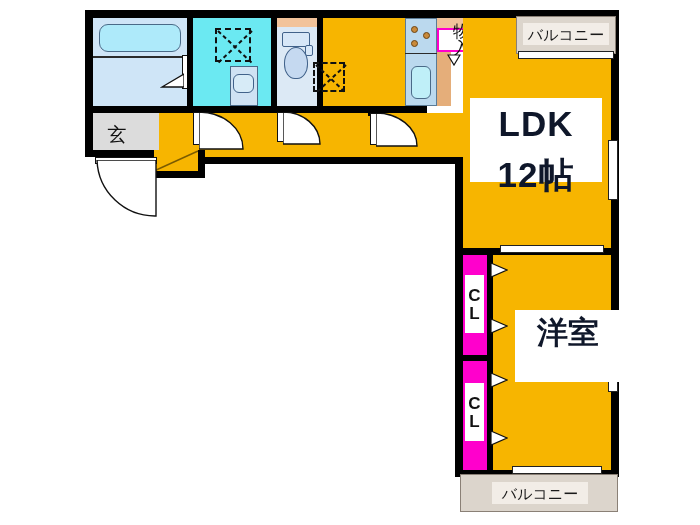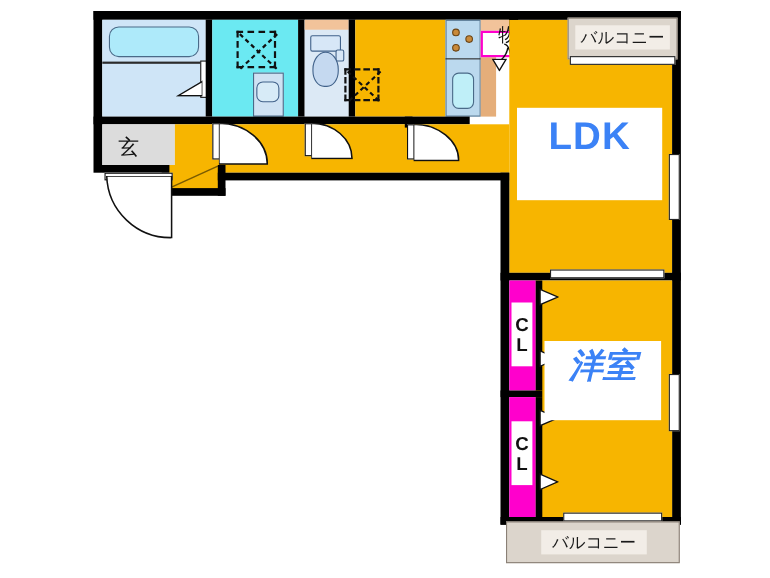--- a/index.html
+++ b/index.html
@@ -14,21 +14,21 @@
   .genkan{background:#DCDCDC;}
   .cl{background:#FF00CC;}
   .balc{background:#DCD5CC;}
   .wood{background:#E5AE7A;}
   .counter{background:#F2C39A;}
   
   .wall{background:#000000;}
   .thinline{background:#2b2b2b;}
   
   .lab{display:flex;align-items:center;justify-content:center;color:#111;background:#fff;line-height:1;text-align:right;}
-  .roomlab{background:#ffffff;color:#3b82f6;text-align:center;}
+  .roomlab{background:#ffffff;color:#0f172a;text-align:center;}
   .bigtxt{font-size:35px;font-weight:bold;letter-spacing:1px;}
   .midtxt{font-size:31px;font-weight:bold;}
   .cltxt{font-size:17px;font-weight:bold;color:#111;background:#fff;writing-mode:vertical-rl;text-orientation:upright;letter-spacing:-1px;}
   .balctxt{font-size:15px;color:#1a1a1a;background:#F2EDE7;letter-spacing:0px;}
   .monotxt{font-size:16px;color:#111;background:#DCDCDC;}
   .monyu{font-size:17px;color:#111;background:#ffffff;border:2px solid #FF00CC;letter-spacing:-1px;}
   
   .dashbox{border:2px dashed #111;background:transparent;}
   .dashx{position:absolute;inset:0;}
   .leafV{background:#ffffff;border:1.5px solid #111;}
@@ -160,20 +160,21 @@
   <div class="abs wall" style="left:198px;top:157px;width:265px;height:7px;"></div>
 
   <div class="abs floor" style="left:463px;top:18px;width:148px;height:230px;"></div>
   <div class="abs wall" style="left:463px;top:10px;width:156px;height:8px;"></div>
   <div class="abs wall" style="left:611px;top:10px;width:8px;height:240px;"></div>
 
   <div class="abs win" style="left:608px;top:140px;width:10px;height:60px;"></div>
 
   <div class="abs roomlab" style="left:470px;top:98px;width:132px;height:84px;">
     <div class="bigtxt" style="margin-top:6px;">LDK</div>
+    <div class="bigtxt" style="margin-top:8px;">12帖</div>
   </div>
 
   <div class="abs balc" style="left:516px;top:16px;width:100px;height:38px;border:1.5px solid #8a8076;"></div>
   <div class="abs lab balctxt" style="left:523px;top:23px;width:86px;height:22px;">バルコニー</div>
   <div class="abs win" style="left:518px;top:51px;width:96px;height:8px;"></div>
 
   <div class="abs wall" style="left:455px;top:248px;width:164px;height:7px;"></div>
   <div class="abs wall" style="left:455px;top:157px;width:8px;height:320px;"></div>
   <div class="abs wall" style="left:611px;top:248px;width:8px;height:229px;"></div>
   <div class="abs wall" style="left:455px;top:470px;width:164px;height:7px;"></div>
@@ -207,21 +208,21 @@
   <div class="abs" style="left:490px;top:430px;width:18px;height:16px;">
     <svg width="18" height="16" viewBox="0 0 18 16">
         <polygon points="1,1 17,8 1,15" fill="#ffffff" stroke="#111" stroke-width="1.2"></polygon>
       </svg>
   </div>
 
   <div class="abs win" style="left:608px;top:340px;width:10px;height:52px;"></div>
 
   <div class="abs win" style="left:500px;top:245px;width:104px;height:8px;"></div>
 
-  <div class="abs roomlab" style="left:495px;top:310px;width:106px;height:72px;font-style:italic;">
+  <div class="abs roomlab" style="left:515px;top:310px;width:106px;height:72px;">
     <div class="midtxt" style="margin-top:2px;">洋室</div>
   </div>
 
   <div class="abs win" style="left:512px;top:466px;width:90px;height:8px;"></div>
   <div class="abs balc" style="left:460px;top:474px;width:158px;height:38px;border:1.5px solid #8a8076;"></div>
   <div class="abs lab balctxt" style="left:492px;top:482px;width:96px;height:22px;">バルコニー</div>
 
 </div>
 
 </body></html>

